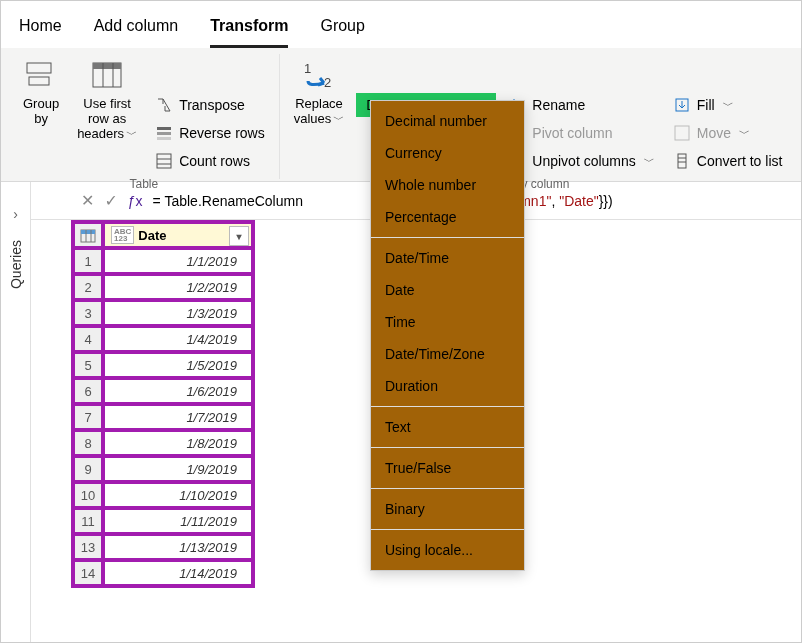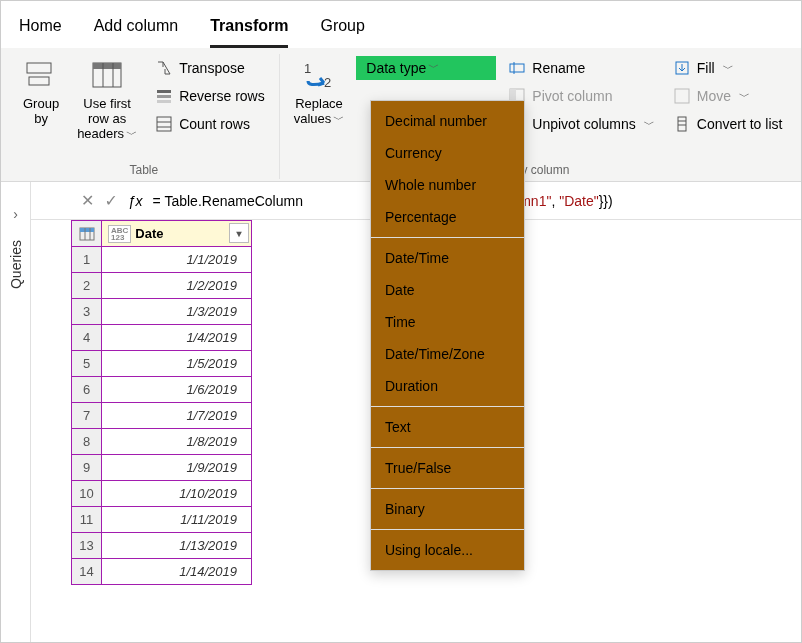--- a/index.html
+++ b/index.html
@@ -6,43 +6,43 @@
   body { background: #fff; width: 802px; height: 643px; overflow: hidden; border:1px solid #ccc;}
   .tabs { display: flex; gap: 32px; padding: 10px 18px 0 18px; font-size: 16px; }
   .tab { padding: 6px 0 10px; cursor: pointer; }
   .tab.active { font-weight:600; border-bottom: 3px solid #222; }
   .ribbon { display:flex; background:#f4f4f3; border-bottom:1px solid #d9d9d9; padding:6px 8px 2px 8px; height:134px; }
   .group { display:flex; flex-direction:column; align-items:center; padding:0 8px; border-right:1px solid #e2e2e2; }
   .group:last-child{border-right:none;}
   .group-body { display:flex; align-items:flex-start; gap:6px; flex:1; }
   .big-btn { display:flex; flex-direction:column; align-items:center; gap:4px; padding:4px 6px; font-size:13px; text-align:center; cursor:pointer; }
   .big-btn .icon { width:34px; height:34px; display:flex; align-items:center; justify-content:center; }
-  .stack { display:flex; flex-direction:column; gap:4px; padding-top:2px; }
+  .stack { display:flex; flex-direction:column; gap:4px; padding-top:2px;margin-top:37px; }
   .small-btn { display:flex; align-items:center; gap:6px; font-size:14px; padding:3px 6px; cursor:pointer; white-space:nowrap; }
   .small-btn.ghost { color:#999; }
   .small-btn .icon { width:18px; height:18px; display:flex; align-items:center; justify-content:center; flex-shrink:0;}
   .group-label { font-size:12px; color:#666; padding:4px 0 2px; text-align:center; width:100%; }
   .caret { margin-left:2px; font-size:11px; color:#555; }
   .datatype-btn { background:#22c55e; padding:4px 10px; display:flex; align-items:flex-start; cursor:pointer; font-size:14px;}
   .dropdown { position:absolute; top:100px; left:370px; width:155px; background:#a16207; border:1px solid #ccc; box-shadow:0 4px 12px rgba(0,0,0,.18); z-index:50; padding:4px 0;}
   .dropdown-item { font-size:14px; padding:8px 14px; cursor:pointer; white-space:nowrap;}
   .dropdown-sep { height:1px; background:#ddd; margin:4px 0;}
   .lower { display:flex; height:calc(100% - 36px - 134px); }
   .side-tab { width:30px; border-right:1px solid #e0e0e0; display:flex; align-items:flex-start; justify-content:center; padding-top:24px;}
   .side-tab .rot { writing-mode:vertical-rl; transform:rotate(180deg); font-size:14px; color:#333; }
   .side-tab .chev { font-size:14px; color:#666; margin-bottom:12px;}
   .workspace { flex:1; display:flex; flex-direction:column; }
   .formula-bar { display:flex; align-items:center; height:38px; border-bottom:1px solid #e0e0e0; padding:0 10px 0 50px; gap:10px; font-size:14px;}
   .fb-btn { color:#888; cursor:pointer; font-size:16px;}
-  .fx { font-style:italic; color:#000000; }
+  .fx { color:#4c1d95; }
   .formula-text { font-family:Consolas, monospace; font-size:14px; }
   .formula-text .red { color:#a31515; }
   .grid-wrap { flex:1; overflow:hidden; position:relative; padding-left:40px;}
   table.grid { border-collapse:collapse; font-size:13px;}
-  .grid th, .grid td { border:1px solid #a21caf; height:26px;margin-left:40px; }
+  .grid th, .grid td { border:4px solid #a21caf; height:26px;margin-left:40px; }
   .rownum { width:30px; text-align:center; background:#efefef; color:#555; font-weight:normal;}
   .colhead { background:#fff9d6; width:150px; padding:0 6px; text-align:left; position:relative;}
   .colhead-inner { display:flex; align-items:center; gap:4px;}
   .type-icon { display:inline-flex; flex-direction:column; align-items:flex-start; font-size:8px; line-height:7px; color:#888; border:1px solid #bbb; padding:1px 2px; background:#fff;}
   .filter-btn { position:absolute; right:2px; top:2px; width:20px; height:20px; border:1px solid #bbb; background:#fff; display:flex; align-items:center; justify-content:center; font-size:10px; color:#555; cursor:pointer;}
   .cell { width:150px; text-align:right; padding:0 14px; font-style:italic; color:#333;}
   .table-corner-icon { width:30px; background:#efefef; text-align:center;}
   .table-corner-icon svg { vertical-align:middle;}
 </style>
 </head>

